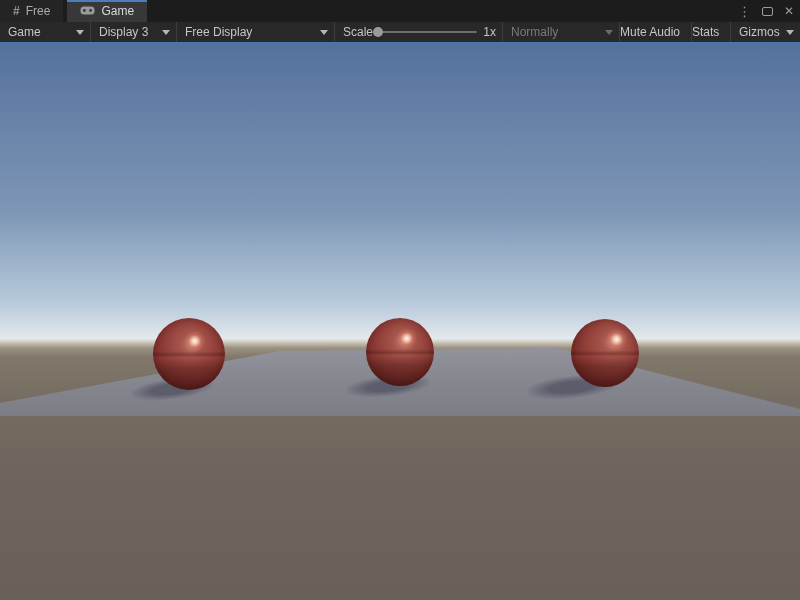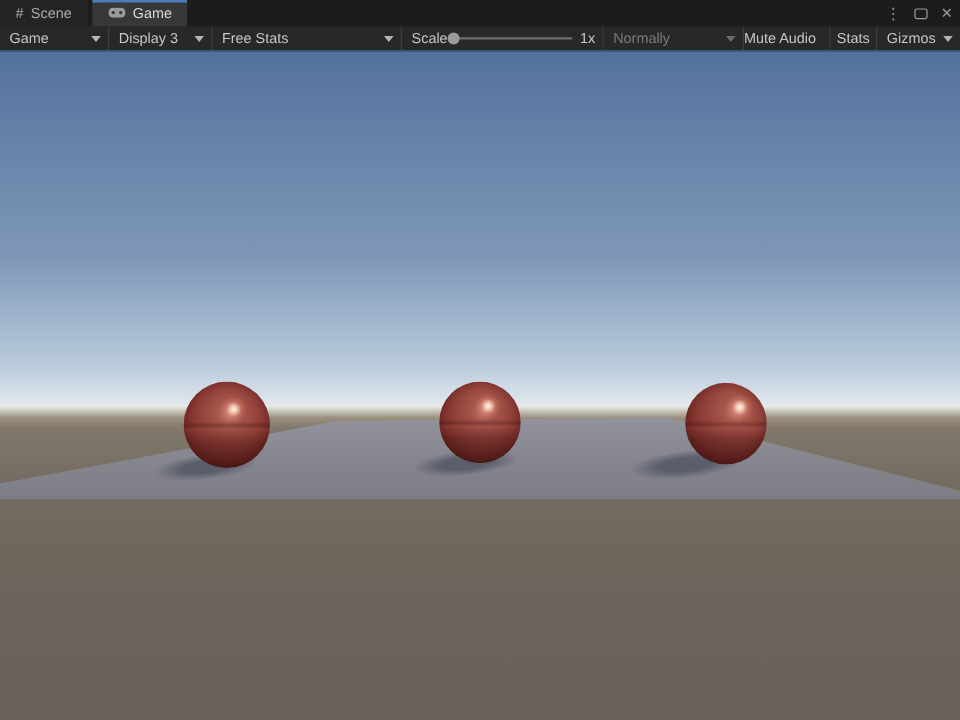--- a/index.html
+++ b/index.html
@@ -24,21 +24,21 @@
   .tb-item { display:flex; align-items:center; border-right:1px solid #3d3d3d; padding:0 6px 0 8px; position:relative; }
   .tb-item .lbl { flex:1; white-space:nowrap; overflow:hidden; }
   .caret { width:0; height:0; border-left:4px solid transparent; border-right:4px solid transparent; border-top:5px solid #b5b5b5; margin-left:6px; flex:none; }
   .caret.dim { border-top-color:#6b6b6b; }
   .tb-game { width:91px; }
   .tb-display { width:86px; }
   .tb-aspect { width:158px; }
   .tb-scale { width:168px; }
   .tb-normally { width:117px; color:#7a7a7a;justify-content:space-between; }
   .tb-mute { width:72px; justify-content:flex-start; padding:0; }
-  .tb-stats { width:39px; justify-content:center; padding:0; }
+  .tb-stats { width:39px; justify-content:flex-start; padding:0; }
   .tb-gizmos { width:69px; border-right:none; }
   .slider { position:relative; flex:1; height:100%; display:flex; align-items:center; }
   .slider .track { position:absolute; left:4px; right:6px; top:50%; height:2px; margin-top:-1px; background:#6e6e6e; border-radius:1px; }
   .slider .knob { position:absolute; left:0; top:50%; width:10px; height:10px; margin-top:-5px; border-radius:50%; background:#9a9a9a; }
   .focusline { height:1px; background:#4a78b4; }
 
   
   .viewport { position:relative; width:800px; height:557px; overflow:hidden; }
   .sky { position:absolute; inset:0;
     background:linear-gradient(to bottom, var(--sky-top) 0px, #7e97b7 170px, #b9cbdc 262px, var(--sky-horizon) 300px, var(--sky-horizon) 100%); }
@@ -51,21 +51,21 @@
   .shadow { position:absolute; }
 </style>
 </head>
 <body>
 
 <div class="window">
 
   <div class="tabstrip">
     <div class="tab inactive">
       <span class="grid-glyph">#</span>
-      <span>Scene</span>
+      <span>Free</span>
     </div>
     <div class="tab active">
       <span class="gamepad">
         <svg width="15" height="9" viewBox="0 0 15 9">
             <rect x="0.5" y="0.5" width="14" height="8" rx="3.5" fill="#9a9a9a"></rect>
             <circle cx="4.4" cy="4.5" r="1.4" fill="#383838"></circle>
             <circle cx="10.6" cy="4.5" r="1.4" fill="#383838"></circle>
           </svg>
       </span>
       <span>Game</span>
@@ -80,21 +80,21 @@
   <div class="toolbar">
     <div class="tb-item tb-game">
       <span class="lbl">Game</span>
       <span class="caret"></span>
     </div>
     <div class="tb-item tb-display">
       <span class="lbl">Display 3</span>
       <span class="caret"></span>
     </div>
     <div class="tb-item tb-aspect">
-      <span class="lbl">Free Stats</span>
+      <span class="lbl">Free Display</span>
       <span class="caret"></span>
     </div>
     <div class="tb-item tb-scale">
       <span>Scale</span>
       <span class="slider">
         <span class="track"></span>
         <span class="knob" style="left: 0%;"></span>
       </span>
       <span>1x</span>
     </div>

